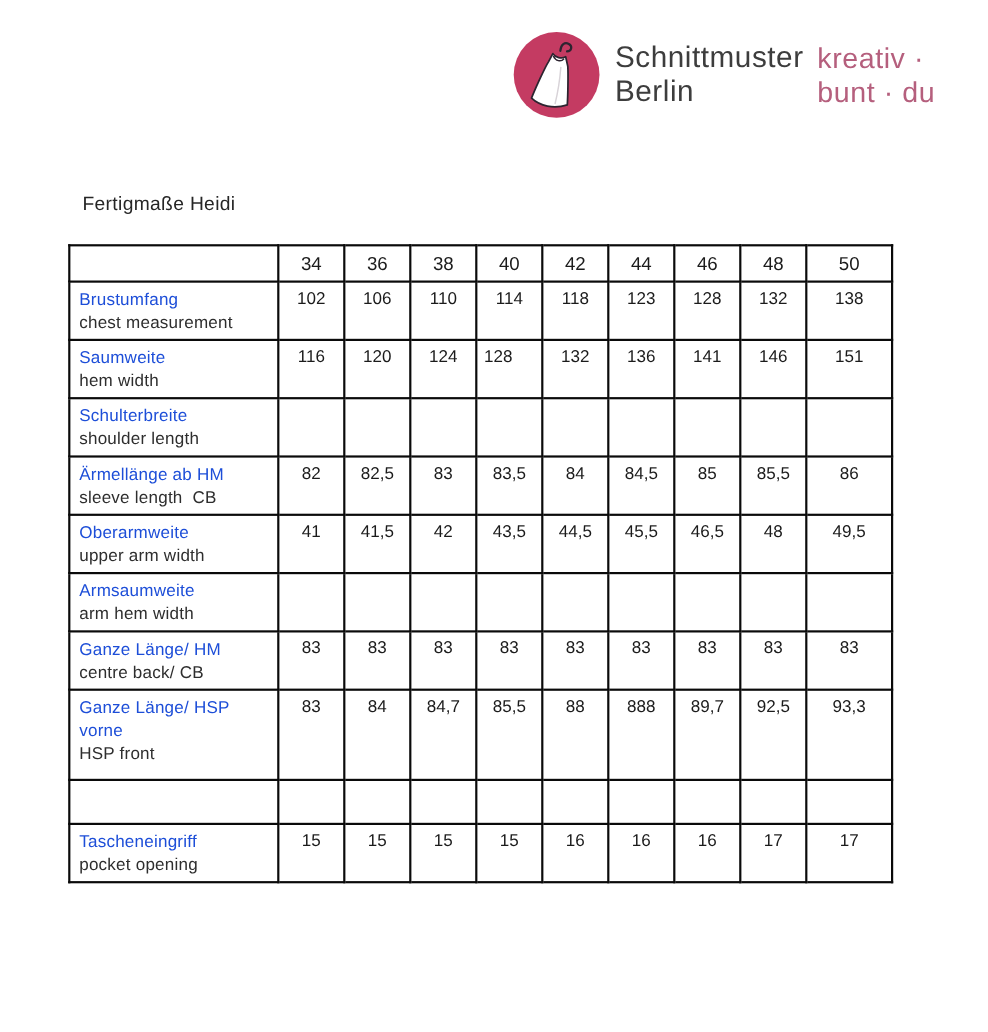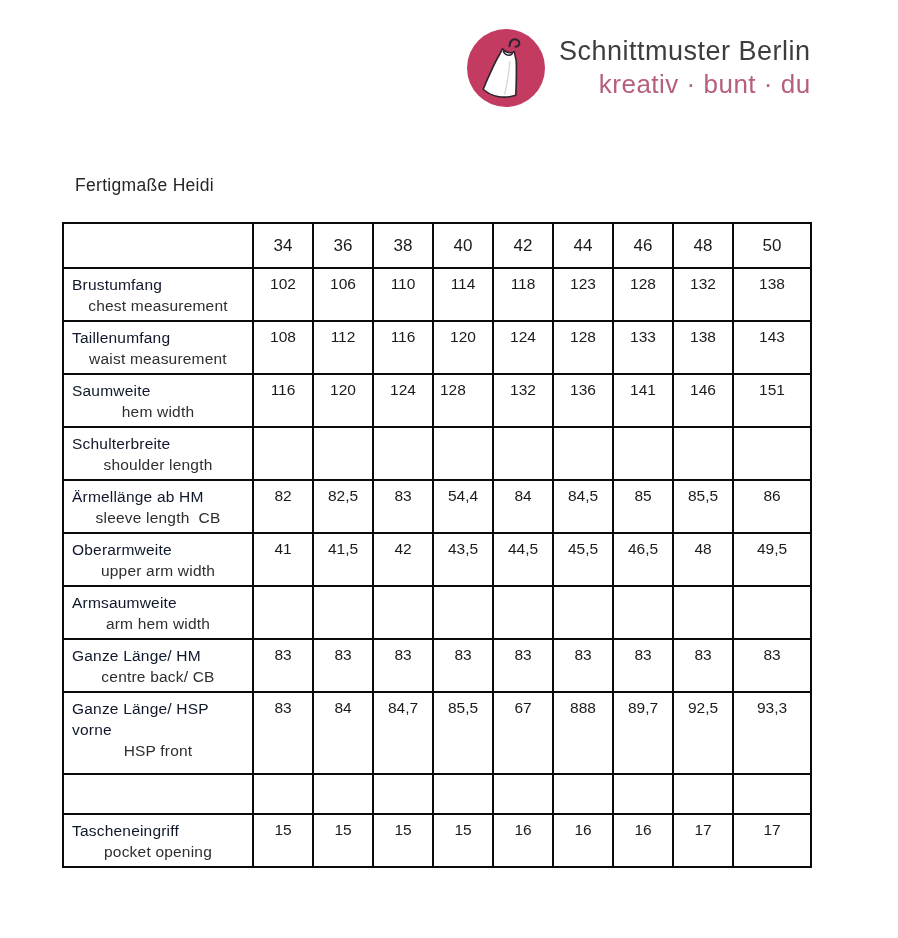--- a/index.html
+++ b/index.html
@@ -16,22 +16,21 @@
   .logo {
     position: absolute;
     top: 28px; left: 466px;
     display: flex;
     align-items: center;
     gap: 13px;
   }
   .logo-badge { width: 80px; height: 80px; flex: 0 0 auto; }
   .logo-text {
     display: flex;
-    flex-direction: column;
-    align-items: flex-end;
+    flex-direction: row;
   }
   .brand-name {
     font-size: 27px;
     font-weight: 400;
     letter-spacing: 0.5px;
     color: #3d3d3d;
     line-height: 1.15;
   }
   .brand-tagline {
     font-size: 26px;
@@ -63,49 +62,48 @@
     border: 2px solid #0a0a0a;
     vertical-align: top;
     overflow: hidden;
   }
   .size-table th {
     font-weight: 400;
     font-size: 17px;
     text-align: center;
     vertical-align: middle;
     color: #1b1b1b;
-    height: 45px;
+    height: 33px;
   }
   .size-table td.value-cell {
     text-align: center;
     font-size: 15.5px;
     padding-top: 6px;
     color: #1b1b1b;
   }
   .size-table td.value-cell.align-left {
     text-align: left;
     padding-left: 6px;
   }
   .size-table td.label-cell {
     padding: 5px 8px 4px 8px;
     font-size: 15.5px;
     line-height: 21px;
   }
   .label-de {
     display: block;
-    color: #0f172a;
+    color: #1d4ed8;
     white-space: pre-line;
     letter-spacing: 0.2px;
   }
   .label-en {
     display: block;
     color: #2e2e2e;
     white-space: pre;
     letter-spacing: 0.2px;
-    text-align: center;
   }
 </style>
 </head>
 <body>
 
 <header class="logo">
   <svg class="logo-badge" viewBox="0 0 80 80" xmlns="http://www.w3.org/2000/svg" aria-hidden="true">
     <circle cx="40" cy="40" r="39" fill="#c43b62"></circle>
     <g transform="rotate(14 40 36)">
 
@@ -166,35 +164,20 @@
         <td class="value-cell">102</td>
         <td class="value-cell">106</td>
         <td class="value-cell">110</td>
         <td class="value-cell">114</td>
         <td class="value-cell">118</td>
         <td class="value-cell">123</td>
         <td class="value-cell">128</td>
         <td class="value-cell">132</td>
         <td class="value-cell">138</td>
       </tr>
-      <tr style="height: 52px;">
-        <td class="label-cell">
-          <span class="label-de">Taillenumfang</span>
-          <span class="label-en">waist measurement</span>
-        </td>
-        <td class="value-cell">108</td>
-        <td class="value-cell">112</td>
-        <td class="value-cell">116</td>
-        <td class="value-cell">120</td>
-        <td class="value-cell">124</td>
-        <td class="value-cell">128</td>
-        <td class="value-cell">133</td>
-        <td class="value-cell">138</td>
-        <td class="value-cell">143</td>
-      </tr>
       <tr style="height: 51px;">
         <td class="label-cell">
           <span class="label-de">Saumweite</span>
           <span class="label-en">hem width</span>
         </td>
         <td class="value-cell">116</td>
         <td class="value-cell">120</td>
         <td class="value-cell">124</td>
         <td class="value-cell align-left">128</td>
         <td class="value-cell">132</td>
@@ -219,21 +202,21 @@
         <td class="value-cell"></td>
       </tr>
       <tr style="height: 52px;">
         <td class="label-cell">
           <span class="label-de">Ärmellänge ab HM</span>
           <span class="label-en">sleeve length  CB</span>
         </td>
         <td class="value-cell">82</td>
         <td class="value-cell">82,5</td>
         <td class="value-cell">83</td>
-        <td class="value-cell">54,4</td>
+        <td class="value-cell">83,5</td>
         <td class="value-cell">84</td>
         <td class="value-cell">84,5</td>
         <td class="value-cell">85</td>
         <td class="value-cell">85,5</td>
         <td class="value-cell">86</td>
       </tr>
       <tr style="height: 51px;">
         <td class="label-cell">
           <span class="label-de">Oberarmweite</span>
           <span class="label-en">upper arm width</span>
@@ -281,21 +264,21 @@
       <tr style="height: 82px; margin-top: 12px;">
         <td class="label-cell">
           <span class="label-de">Ganze Länge/ HSP
 vorne</span>
           <span class="label-en">HSP front</span>
         </td>
         <td class="value-cell">83</td>
         <td class="value-cell">84</td>
         <td class="value-cell">84,7</td>
         <td class="value-cell">85,5</td>
-        <td class="value-cell">67</td>
+        <td class="value-cell">88</td>
         <td class="value-cell">888</td>
         <td class="value-cell">89,7</td>
         <td class="value-cell">92,5</td>
         <td class="value-cell">93,3</td>
       </tr>
       <tr style="height: 40px;">
         <td class="label-cell">
           <span class="label-de"></span>
           <span class="label-en"></span>
         </td>

